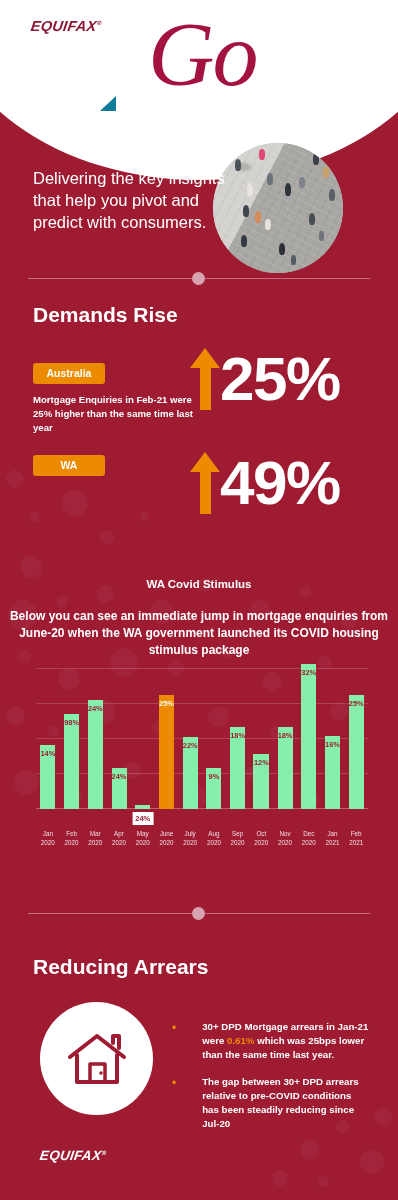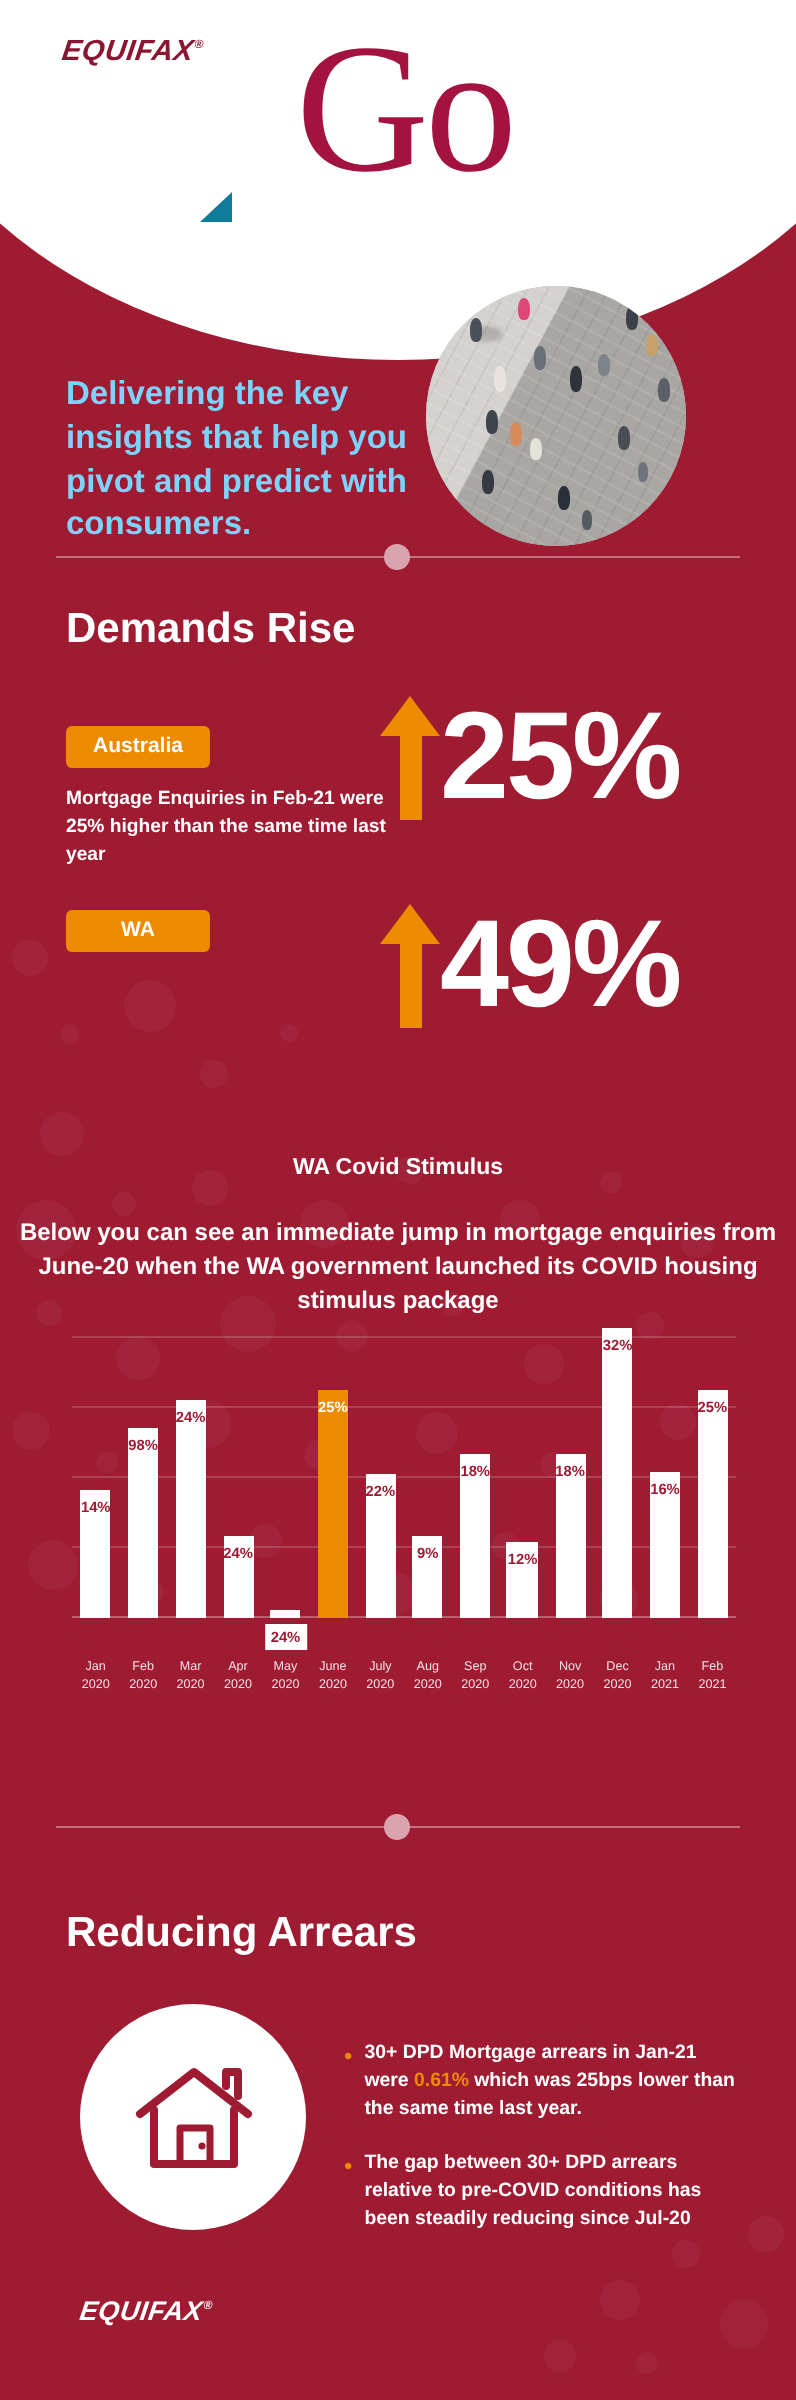--- a/index.html
+++ b/index.html
@@ -29,20 +29,21 @@
     font-size: 14.5px; font-weight: bold; letter-spacing: 0.3px;
     color: #8C1531; font-style: italic;
     font-family: "Liberation Sans", sans-serif;
     transform: skewX(-8deg);
     z-index: 4;
   }
   .logo-top sup { font-size: 6px; vertical-align: super; }
   .go-word {
     position: absolute; top: 8px; left: 148px;
     font-family: "Liberation Serif", serif;
+    font-style: italic;
     font-size: 92px; line-height: 1;
     color: #A4123F;
     z-index: 4;
     letter-spacing: -2px;
   }
   .insights-tag {
     position: absolute; top: 108px; left: 34px;
     background: #0F7C99; color: #fff;
     padding: 8px 18px 9px 18px;
     font-size: 19px; font-weight: 400;
@@ -74,22 +75,22 @@
   .ppl { position: absolute; border-radius: 46% 46% 40% 40%; }
   .photo-circle .shadow { position: absolute; border-radius: 50%; background: rgba(0,0,0,.16); filter: blur(1px); }
 
   
   .divider { position: absolute; left: 28px; width: 342px; height: 14px; z-index: 3; }
   .divider .ln { position: absolute; top: 6px; left: 0; width: 342px; height: 1px; background: rgba(255,255,255,0.38); }
   .divider .dot { position: absolute; top: 0; left: 164px; width: 13px; height: 13px; border-radius: 50%; background: #D9A3B0; }
 
   
   .intro {
-    position: absolute; top: 187px; left: 33px; width: 200px;
-    color: #7dd3fc; font-size: 16.5px; font-weight: bold; line-height: 1.32;
+    position: absolute; top: 168px; left: 33px; width: 200px;
+    color: #ffffff; font-size: 16.5px; font-weight: normal; line-height: 1.32;
     z-index: 3;
   }
   .sec-title {
     position: absolute; left: 33px;
     color: #fff; font-size: 21px; font-weight: bold; z-index: 3;
   }
   #demands-title { top: 303px; }
   #arrears-title { top: 955px; }
 
   .stat-block { position: absolute; left: 33px; z-index: 3; }
@@ -114,41 +115,41 @@
   .chart-head { position: absolute; top: 578px; left: 0; width: 398px; text-align: center; z-index: 3; color: #fff; }
   .chart-head .ct { font-size: 11.5px; font-weight: bold; }
   .chart-head .cs { font-size: 12px; line-height: 1.4; margin-top: 18px; font-weight: 600; }
 
   .chart { position: absolute; top: 650px; left: 36px; width: 332px; height: 205px; z-index: 3; }
   .gridlines { position: absolute; inset: 0; }
   .gridlines div { position: absolute; left: 0; width: 332px; height: 1px; background: rgba(255,255,255,0.17); }
   .axis-line { position: absolute; bottom: 46px; left: 0; width: 332px; height: 1px; background: rgba(255,255,255,0.30); }
   .bars { position: absolute; left: 0; bottom: 46px; width: 332px; height: 159px; display: flex; align-items: flex-end; }
   .bar-wrap { flex: 1; display: flex; flex-direction: column; align-items: center; justify-content: flex-end; height: 100%; position: relative; }
-  .bar { width: 15px; background: #ffffff; position: relative; }
+  .bar { width: 15px; background: #86efac; position: relative; }
   .bar.hl { background: #ED8B00; }
   .bar .lbl {
     position: absolute; top: 4px; left: 50%; transform: translateX(-50%);
     font-size: 7.4px; font-weight: bold; color: #9E1B32; white-space: nowrap;
   }
   .bar.hl .lbl { color: #ffffff; }
   .bar.below .lbl { color: #9E1B32; }
   .xlabels { position: absolute; bottom: 8px; left: 0; width: 332px; display: flex; }
   .xlabels div { flex: 1; text-align: center; color: rgba(255,255,255,0.85); font-size: 6.3px; line-height: 1.45; }
 
   
   .house-circle {
     position: absolute; top: 1002px; left: 40px; width: 113px; height: 113px;
     border-radius: 50%; background: #fff; z-index: 3;
     display: flex; align-items: center; justify-content: center;
   }
   .bullets { position: absolute; top: 1020px; left: 172px; width: 198px; z-index: 3; }
   .bullet { display: flex; margin-bottom: 13px; }
   .bullet .pt { color: #ED8B00; font-size: 12px; line-height: 1.38; margin-right: 6px; }
-  .bullet .tx { color: #fff; font-size: 9.7px; font-weight: bold; line-height: 1.45; }
+  .bullet .tx { color: #fff; font-size: 9.7px; font-weight: bold; line-height: 1.45; margin-left: 20px; }
   .bullet .tx .hi { color: #ED8B00; }
 
   .footer-logo {
     position: absolute; top: 1148px; left: 40px;
     font-size: 13.5px; font-weight: bold; color: #fff; font-style: italic;
     transform: skewX(-8deg); letter-spacing: 0.3px; z-index: 4;
   }
   .footer-logo sup { font-size: 6px; vertical-align: super; }
 </style>
 </head>
@@ -315,21 +316,21 @@
           <div class="bar" style="height: 41px;">
             <span class="lbl">9%</span>
           </div>
         </div>
         <div class="bar-wrap">
           <div class="bar" style="height: 82px;">
             <span class="lbl">18%</span>
           </div>
         </div>
         <div class="bar-wrap">
-          <div class="bar" style="height: 38px; padding-left: 16px;">
+          <div class="bar" style="height: 55px; padding-left: 16px;">
             <span class="lbl">12%</span>
           </div>
         </div>
         <div class="bar-wrap">
           <div class="bar" style="height: 82px;">
             <span class="lbl">18%</span>
           </div>
         </div>
         <div class="bar-wrap">
           <div class="bar" style="height: 145px;">

